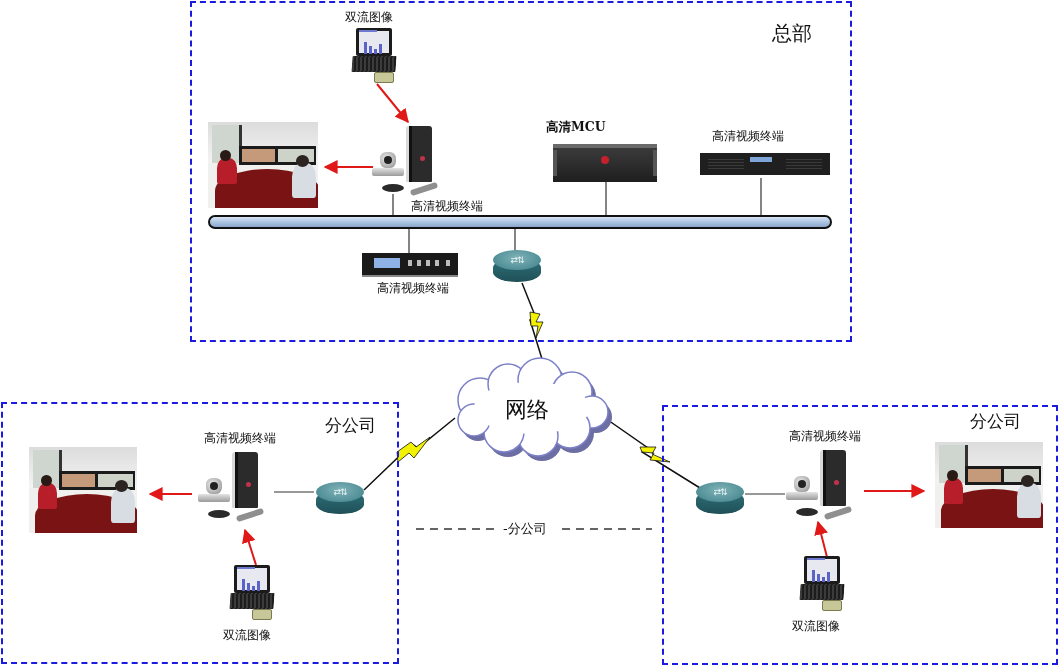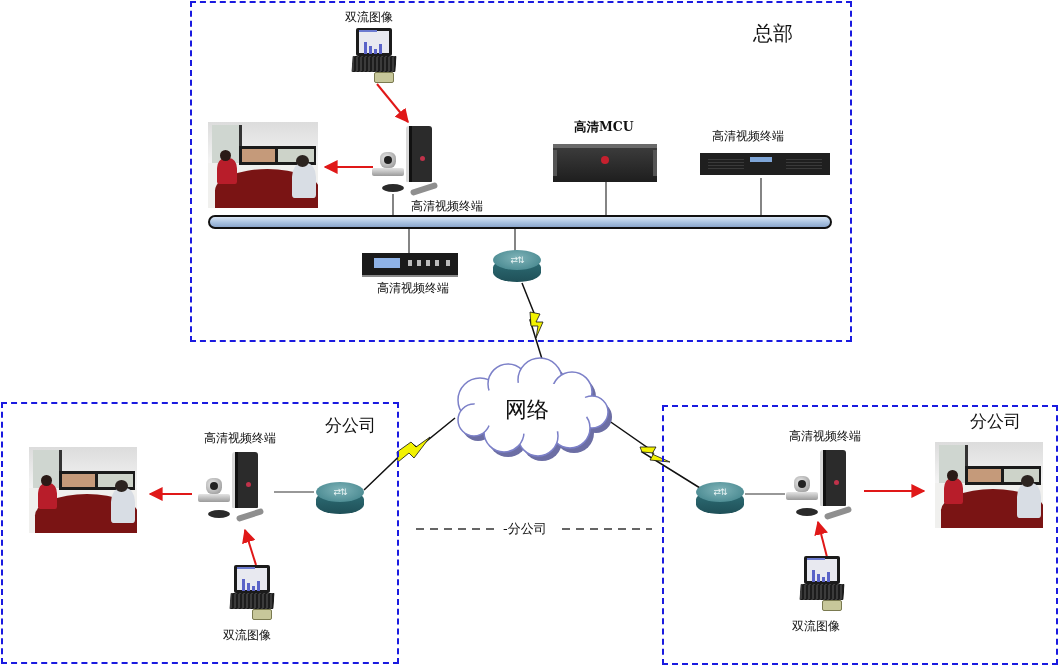--- a/index.html
+++ b/index.html
@@ -140,21 +140,21 @@
       <circle cx="474" cy="420" r="16"></circle>
     </g>
     <ellipse cx="532" cy="408" rx="58" ry="26" fill="#ffffff"></ellipse>
   </g>
 </svg>
 
 <div class="zone" style="left:190px;top:1px;width:662px;height:341px;"></div>
 <div class="zone" style="left:1px;top:402px;width:398px;height:262px;"></div>
 <div class="zone" style="left:662px;top:405px;width:396px;height:260px;"></div>
 
-<div class="zone-title" style="left:753px;top:20px;">总部</div>
+<div class="zone-title" style="left:772px;top:20px;">总部</div>
 <div class="zone-title" style="left:325px;top:414px;font-size:17px;">分公司</div>
 <div class="zone-title" style="left:970px;top:410px;font-size:17px;">分公司</div>
 
 <div class="label" style="left:345px;top:9px;">双流图像</div>
 <div class="laptop" style="left:350px;top:28px;">
   <div class="screen">
       <div class="pane"></div>
       <div class="hdr"></div>
     <div class="bar" style="left:8px;height:12px;"></div>
       <div class="bar" style="left:13px;height:8px;"></div>
@@ -185,21 +185,21 @@
   <div class="camera">
       <div class="head"></div>
       <div class="lens"></div>
       <div class="base"></div>
     </div>
   <div class="mic"></div>
     <div class="remote"></div>
 </div>
 <div class="label" style="left:411px;top:198px;">高清视频终端</div>
 
-<div class="label bold" style="left:574px;top:119px;">高清MCU</div>
+<div class="label bold" style="left:546px;top:119px;">高清MCU</div>
 <div class="mcu" style="left:553px;top:144px;">
   <div class="ear" style="left:0;"></div>
     <div class="ear" style="right:0;"></div>
     <div class="logo"></div>
 </div>
 
 <div class="label" style="left:712px;top:128px;">高清视频终端</div>
 <div class="recorder" style="left:700px;top:153px;">
   <div class="vent" style="left:8px;"></div>
     <div class="lcd"></div>

